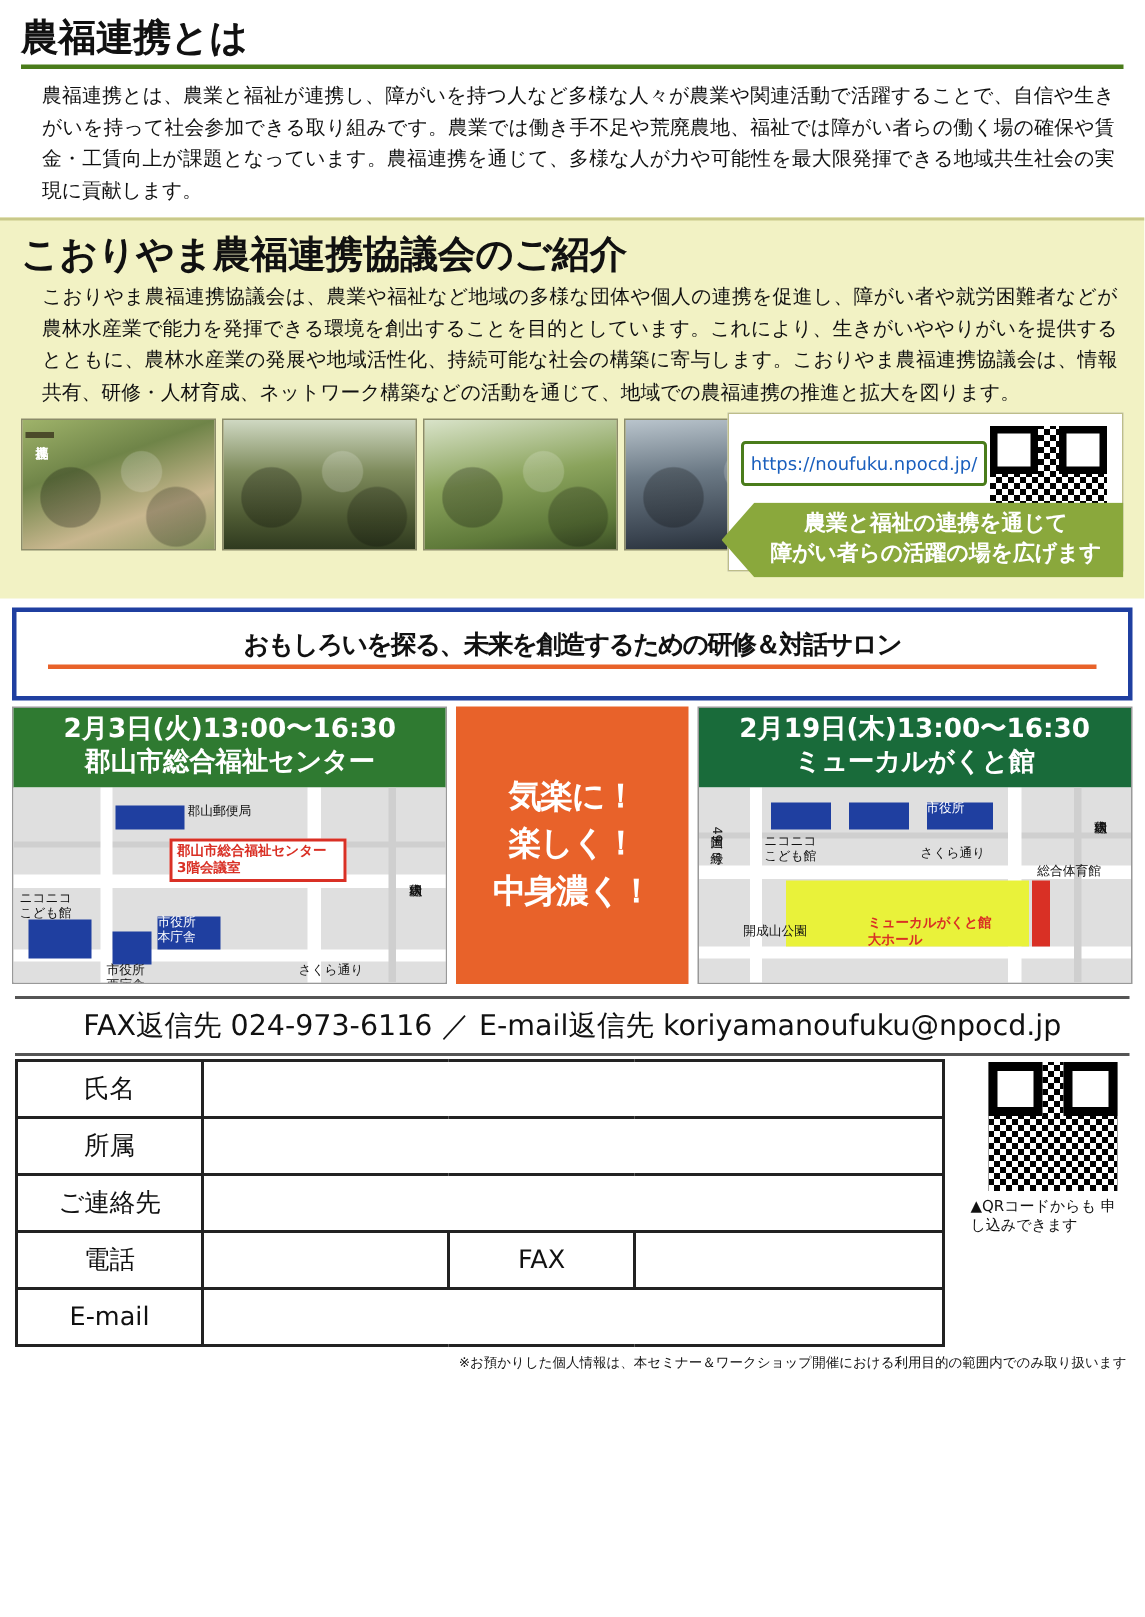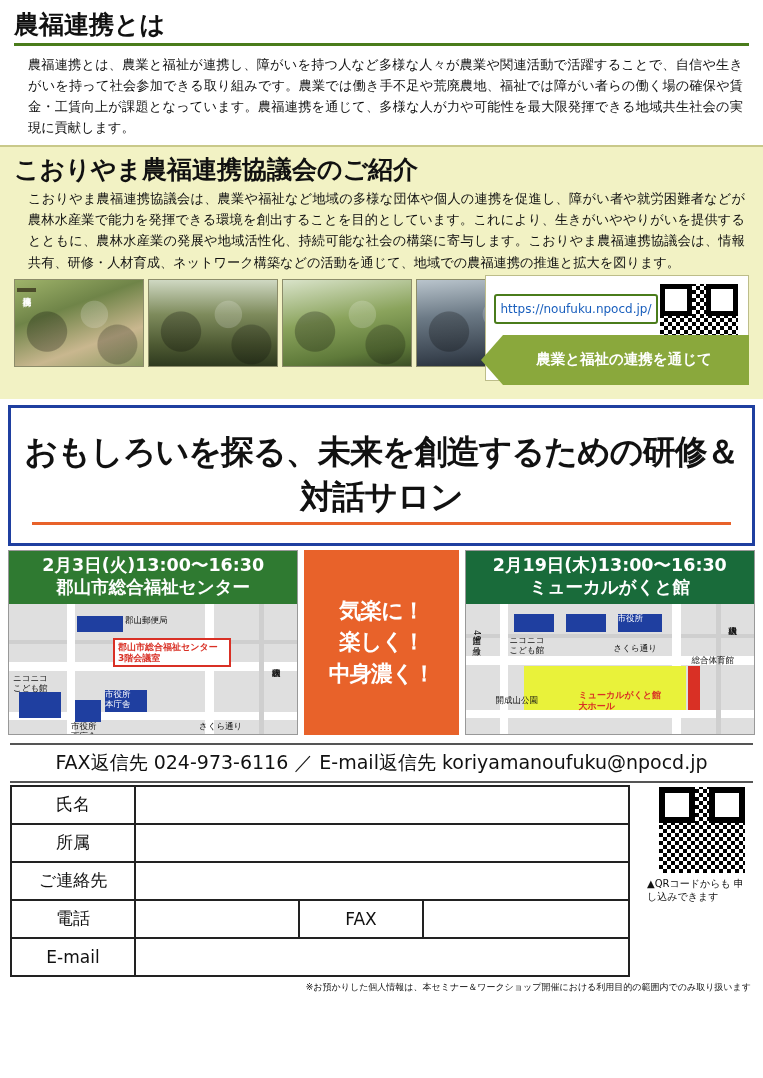--- a/index.html
+++ b/index.html
@@ -83,21 +83,21 @@
     clip-path:polygon(22px 0,100% 0,100% 100%,22px 100%,0 50%);
     padding-left:18px;box-sizing:border-box;
   }
 
   
   .sec-salon{
     margin:6px 8px 4px 8px;border:3px solid #1f3fa0;background:#fff;
     padding:8px 10px 10px 10px;
   }
   .salon-title{
-    font-size:33px;font-weight:bold;text-align:center;margin:14px 0 0 0;letter-spacing:-1px;
+    font-size:17px;font-weight:bold;text-align:center;margin:2px 0 0 0;letter-spacing:-1px;
   }
   .salon-underline{
     height:3px;background:#e8622a;margin:2px auto 8px auto;width:97%;
   }
   .salon-body{font-size:13.5px;line-height:1.7;text-align:center;margin:0;}
   .hl-yellow{background:#fdf569;padding:0 2px;}
   .hl-under{border-bottom:2px solid #e8622a;}
 
   
   .events{display:flex;gap:6px;margin:0 8px;}
@@ -171,20 +171,21 @@
       </div>
 
       <div class="url-box">
         <div class="url-pill">https://noufuku.npocd.jp/</div>
         <div class="qr"></div>
       </div>
 
       <div class="arrow-banner">
         <div>
           <div>農業と福祉の連携を通じて</div>
+          <div>障がい者らの活躍の場を広げます</div>
         </div>
       </div>
     </div>
   </section>
 
   <section class="sec-salon">
     <div class="salon-title">おもしろいを探る、未来を創造するための研修＆対話サロン</div>
     <div class="salon-underline"></div>
   </section>
 

